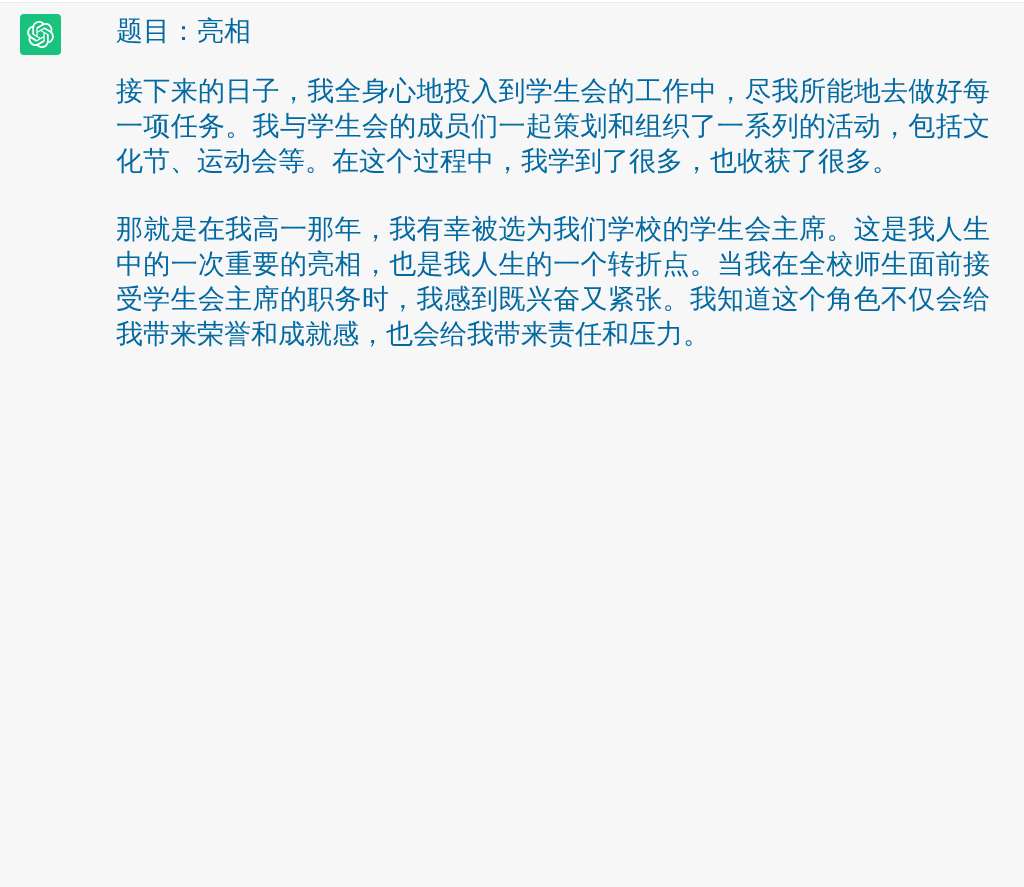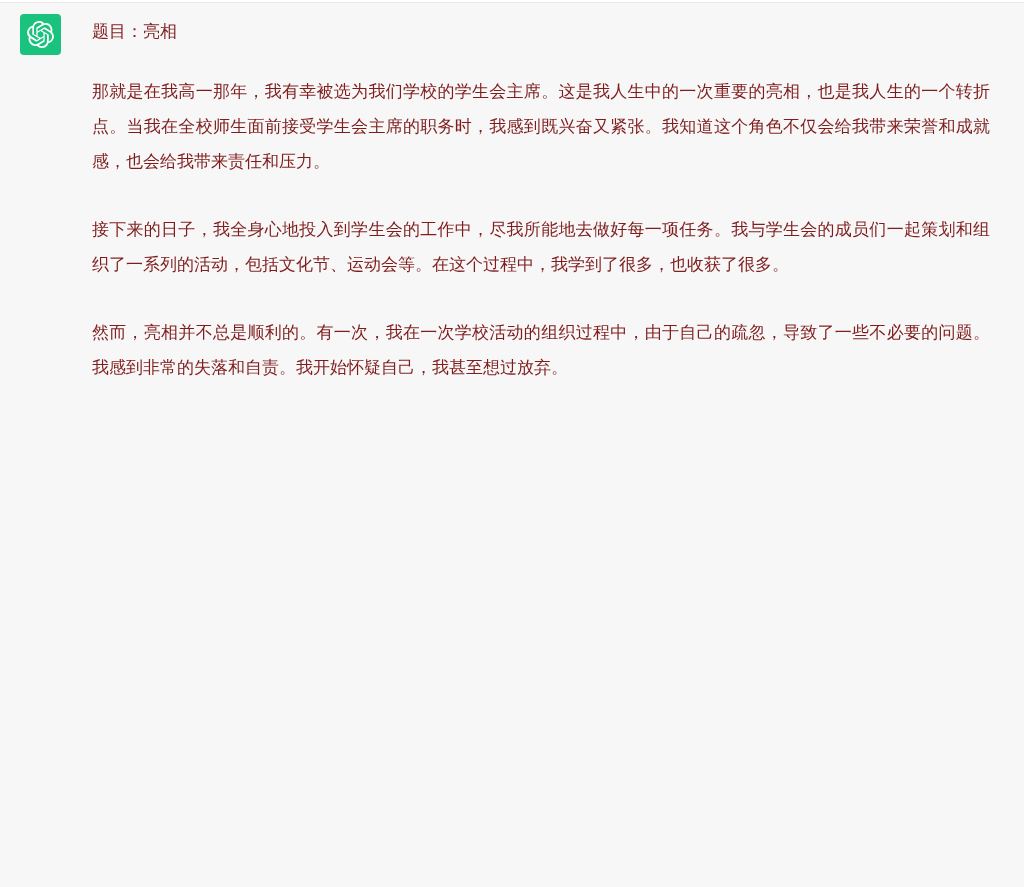--- a/index.html
+++ b/index.html
@@ -37,24 +37,25 @@
     justify-content: center;
   }
   .avatar svg {
     width: 27px;
     height: 27px;
     display: block;
   }
   .message-content {
     flex: 1;
     min-width: 0;
-    color: #7f1d1d;
-    font-size: 17px;
+    color: #0369a1;
+    font-size: 27px;
     line-height: 35px;
     text-align: justify;
+    margin-left: 24px;
   }
   .message-content p {
     margin: 0 0 33px 0;
   }
   .message-content p.msg-title {
     margin-bottom: 25px;
   }
   .message-content p:last-child {
     margin-bottom: 0;
   }
@@ -69,18 +70,17 @@
     <span>
       <svg viewBox="0 0 24 24" fill="#ffffff" xmlns="http://www.w3.org/2000/svg" aria-hidden="true">
         <path d="M22.2819 9.8211a5.9847 5.9847 0 0 0-.5157-4.9108 6.0462 6.0462 0 0 0-6.5098-2.9A6.0651 6.0651 0 0 0 4.9807 4.1818a5.9847 5.9847 0 0 0-3.9977 2.9 6.0462 6.0462 0 0 0 .7427 7.0966 5.98 5.98 0 0 0 .511 4.9107 6.051 6.051 0 0 0 6.5146 2.9001A5.9847 5.9847 0 0 0 13.2599 24a6.0557 6.0557 0 0 0 5.7718-4.2058 5.9894 5.9894 0 0 0 3.9977-2.9001 6.0557 6.0557 0 0 0-.7475-7.073zm-9.022 12.6081a4.4755 4.4755 0 0 1-2.8764-1.0408l.1419-.0804 4.7783-2.7582a.7948.7948 0 0 0 .3927-.6813v-6.7369l2.02 1.1686a.071.071 0 0 1 .038.0615v5.5826a4.504 4.504 0 0 1-4.4945 4.4849zm-9.6607-4.1254a4.4708 4.4708 0 0 1-.5346-3.0137l.142.0852 4.783 2.7582a.7712.7712 0 0 0 .7806 0l5.8428-3.3685v2.3324a.0804.0804 0 0 1-.0332.0615L9.74 19.9502a4.4992 4.4992 0 0 1-6.1408-1.6464zM2.3408 7.8956a4.485 4.485 0 0 1 2.3655-1.9728V11.6a.7664.7664 0 0 0 .3879.6765l5.8144 3.3543-2.0201 1.1685a.0757.0757 0 0 1-.071 0L4.0985 13.826A4.504 4.504 0 0 1 2.3408 7.8956zm16.5963 3.8558L13.1038 8.364 15.1192 7.2a.0757.0757 0 0 1 .071 0l4.8303 2.7913a4.4944 4.4944 0 0 1-.6765 8.1042v-5.6772a.79.79 0 0 0-.407-.667zm2.0107-3.0231l-.142-.0852-4.7735-2.7818a.7759.7759 0 0 0-.7854 0L9.409 9.2297V6.8974a.0662.0662 0 0 1 .0284-.0615l4.8303-2.7866a4.4992 4.4992 0 0 1 6.6802 4.66zM8.3065 12.863l-2.02-1.1638a.0804.0804 0 0 1-.038-.0567V6.0742a4.4992 4.4992 0 0 1 7.3757-3.4537l-.142.0805L8.704 5.459a.7948.7948 0 0 0-.3927.6813zm1.0976-2.3654l2.602-1.4998 2.6069 1.4998v2.9994l-2.5974 1.4997-2.6067-1.4997z"></path>
       </svg>
     </span>
   </div>
 
   <div class="message-content">
     <p class="msg-title">题目：亮相</p>
     <div>
+        <p>接下来的日子，我全身心地投入到学生会的工作中，尽我所能地去做好每一项任务。我与学生会的成员们一起策划和组织了一系列的活动，包括文化节、运动会等。在这个过程中，我学到了很多，也收获了很多。</p>
         <p>那就是在我高一那年，我有幸被选为我们学校的学生会主席。这是我人生中的一次重要的亮相，也是我人生的一个转折点。当我在全校师生面前接受学生会主席的职务时，我感到既兴奋又紧张。我知道这个角色不仅会给我带来荣誉和成就感，也会给我带来责任和压力。</p>
-        <p>接下来的日子，我全身心地投入到学生会的工作中，尽我所能地去做好每一项任务。我与学生会的成员们一起策划和组织了一系列的活动，包括文化节、运动会等。在这个过程中，我学到了很多，也收获了很多。</p>
-        <p>然而，亮相并不总是顺利的。有一次，我在一次学校活动的组织过程中，由于自己的疏忽，导致了一些不必要的问题。我感到非常的失落和自责。我开始怀疑自己，我甚至想过放弃。</p>
       </div>
   </div>
 </div>
 
 </body></html>

